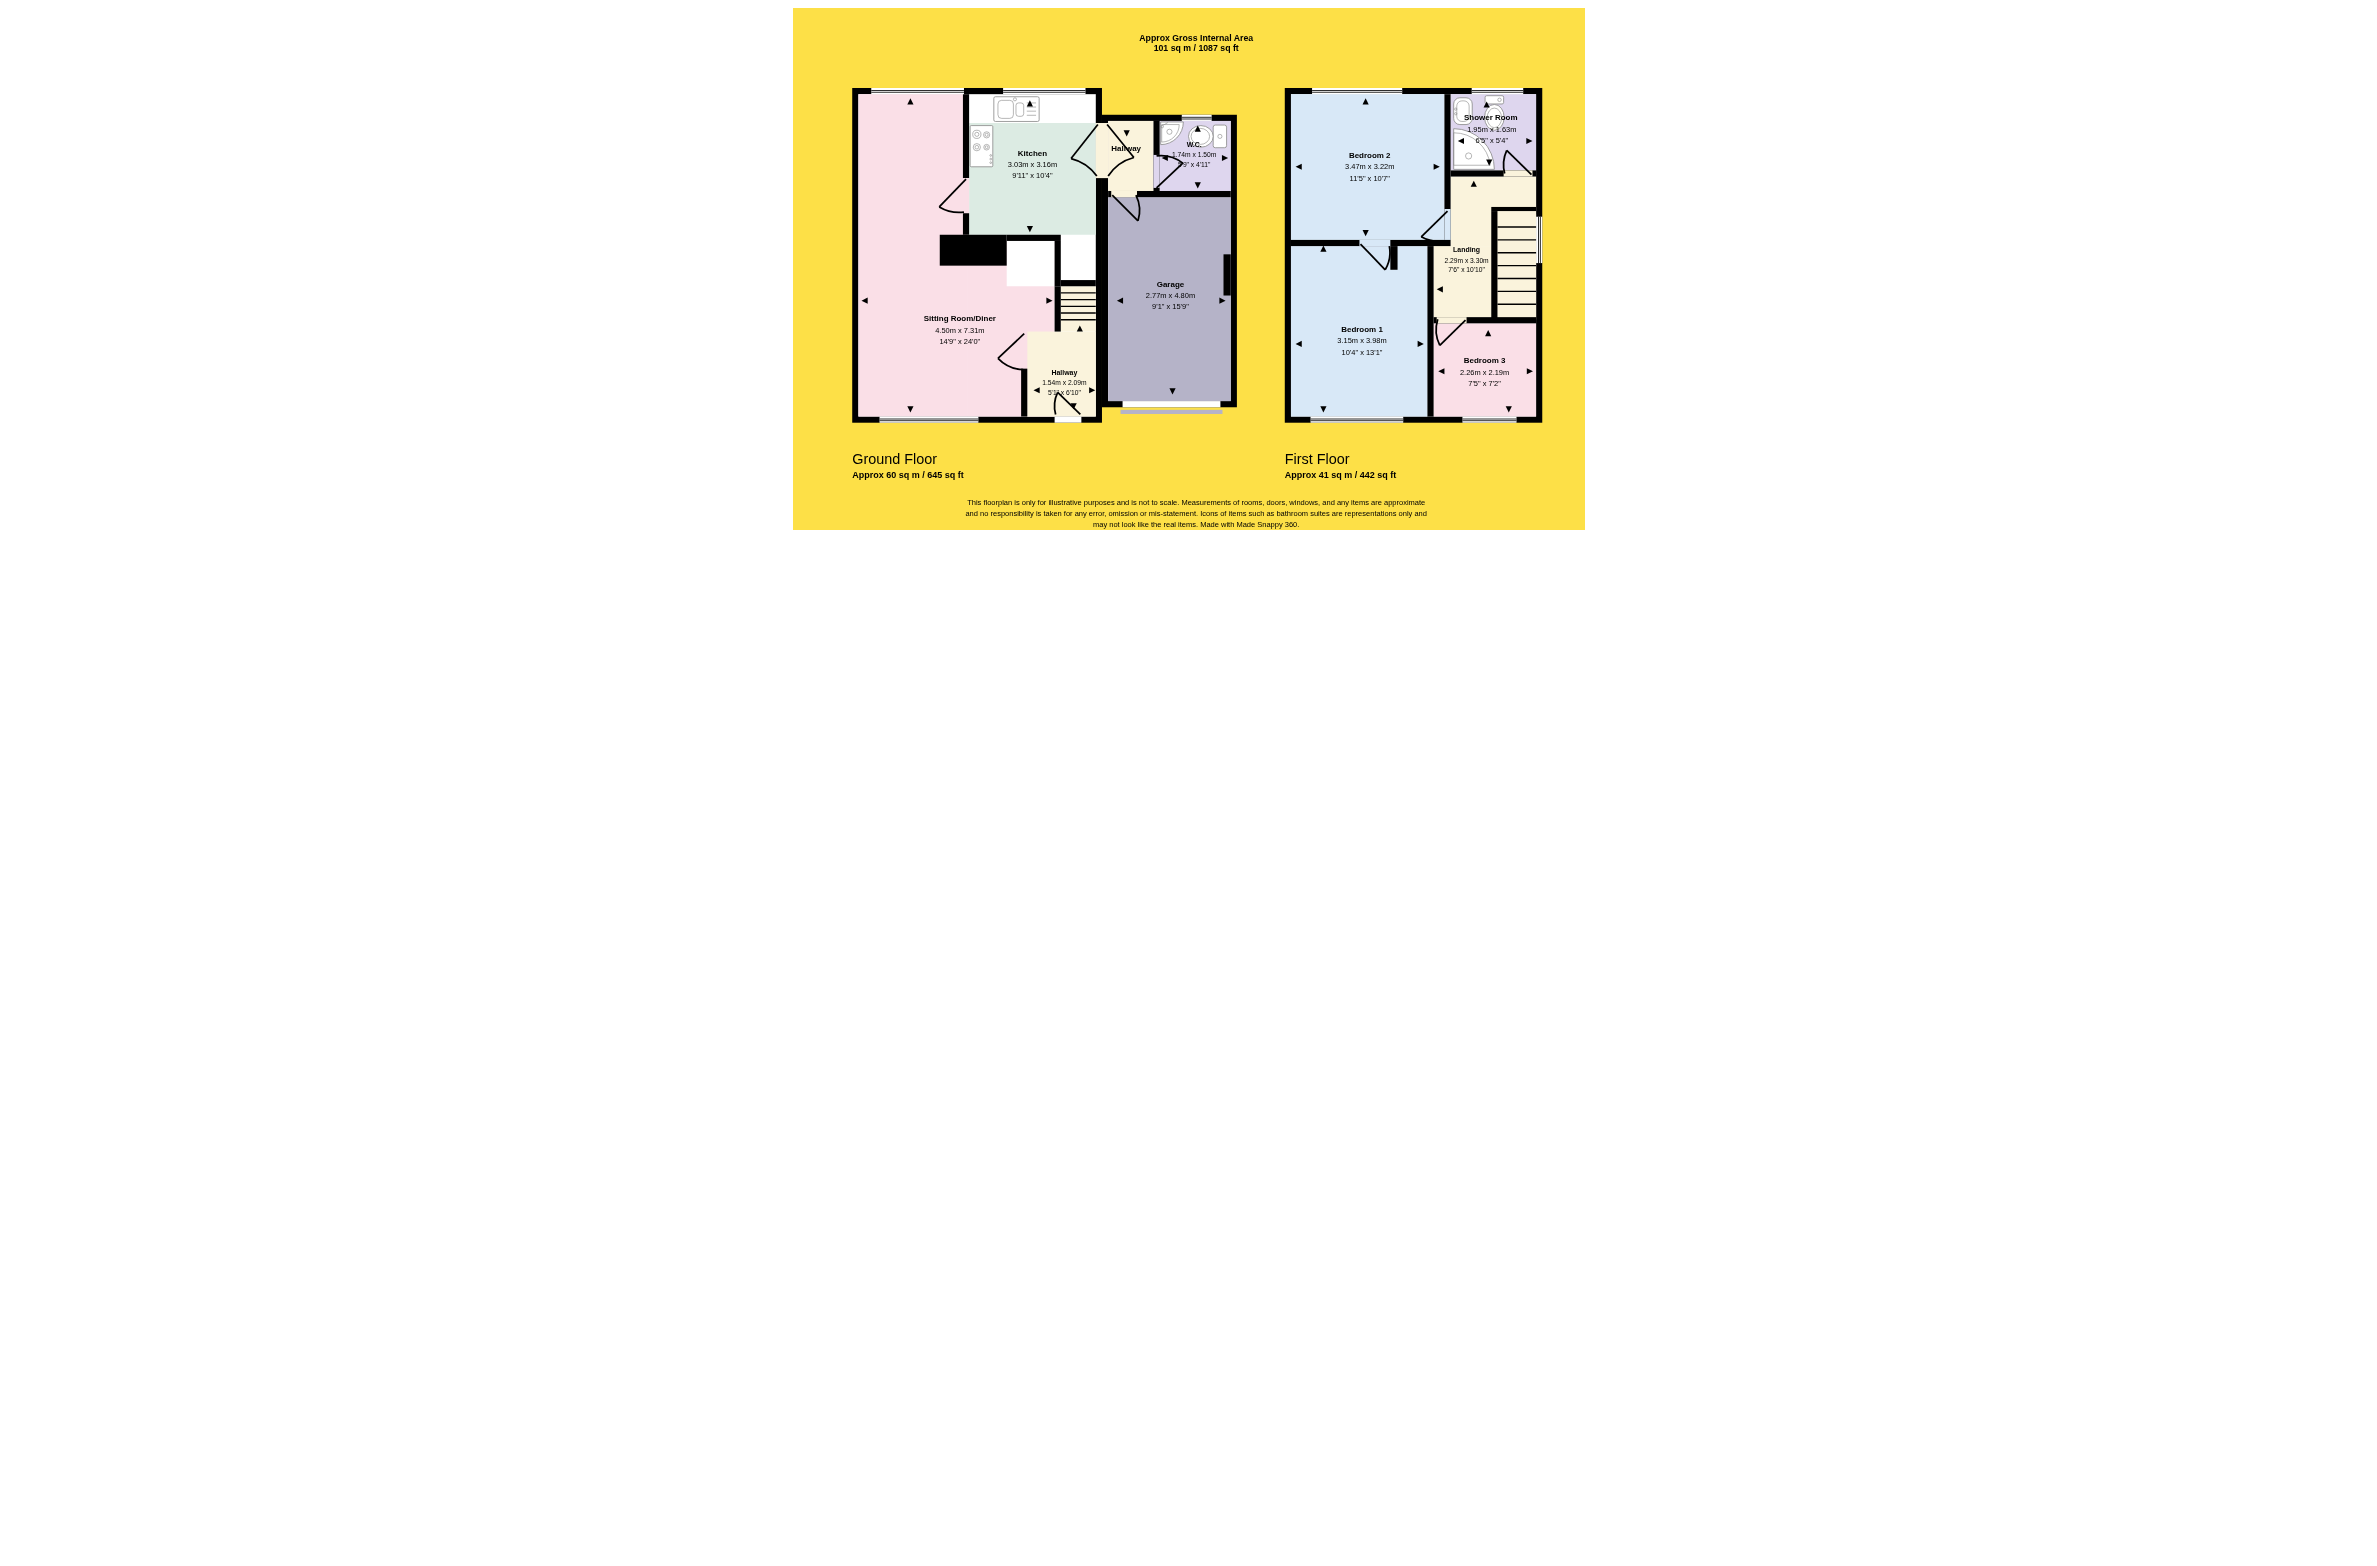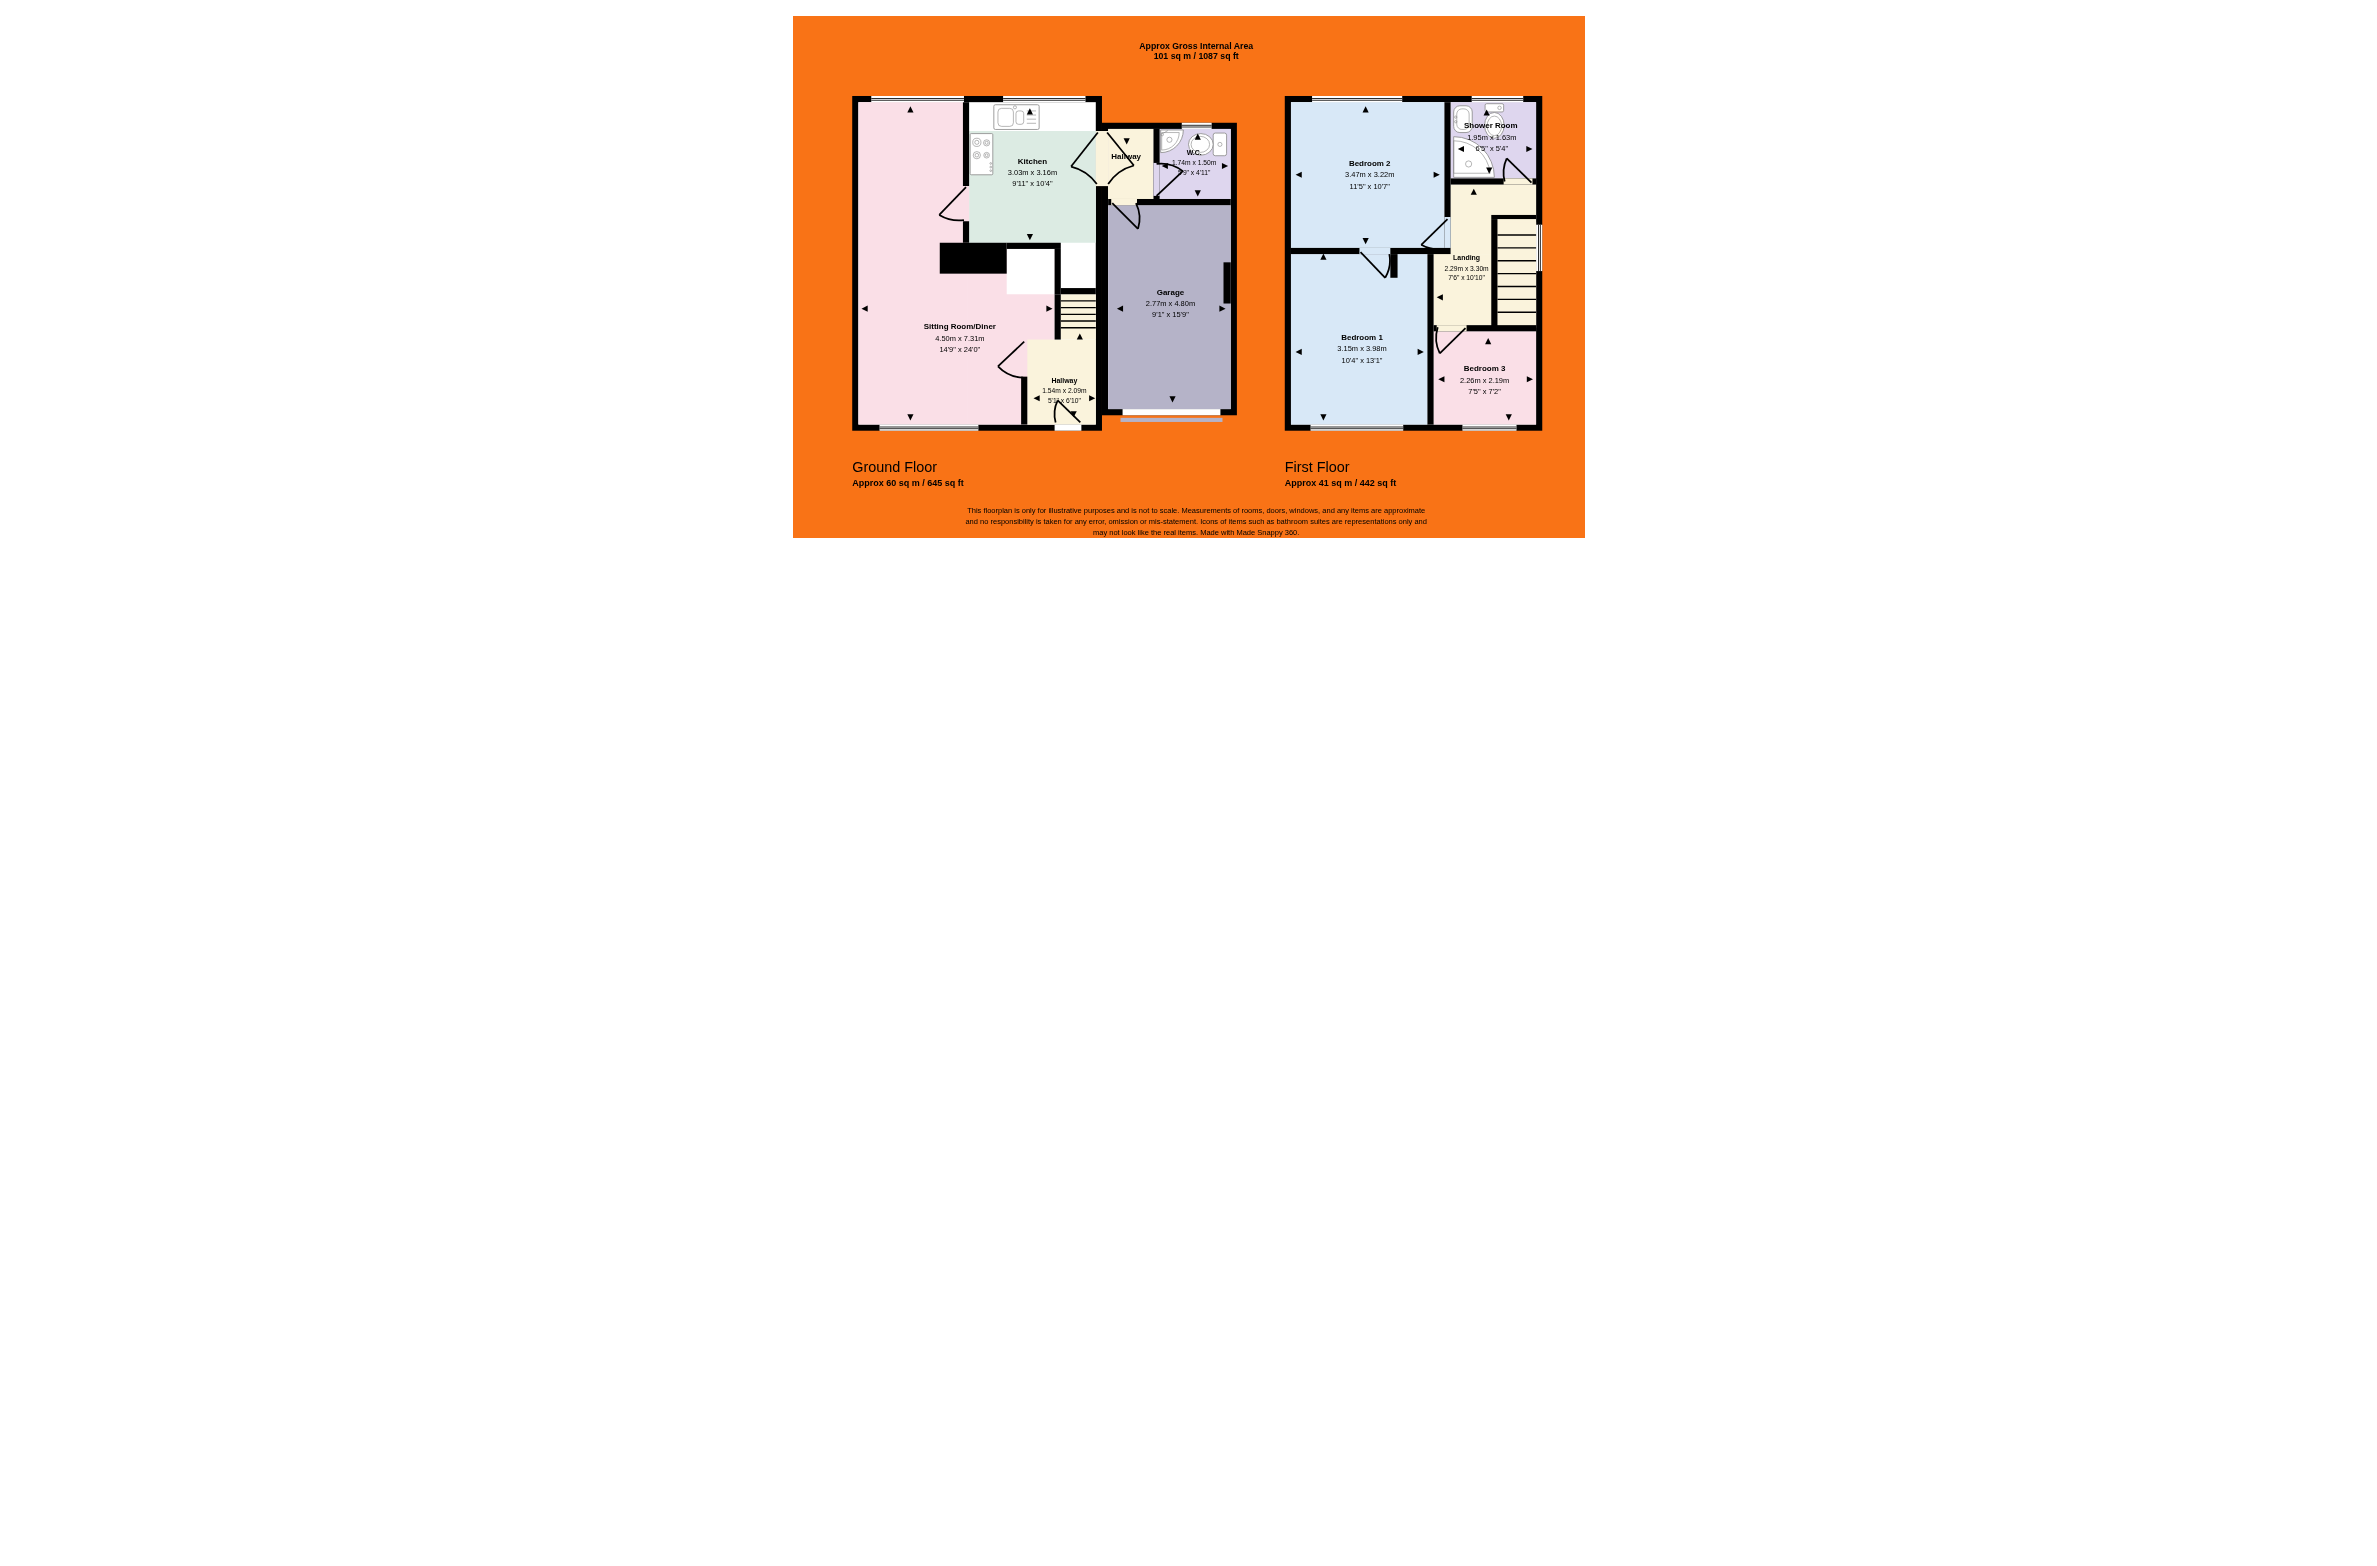--- a/index.html
+++ b/index.html
@@ -1,17 +1,17 @@
 <!DOCTYPE html>
 <html style="font-size:8.2px"><head>
 <meta charset="utf-8">
 <style>
   html,body{margin:0;padding:0;background:#ffffff;}
   body{font-family:"Liberation Sans", sans-serif;}
-  .page{width:792px;height:522px;margin:16px auto;background:#f97316;position:relative;}
+  .page{width:792px;height:522px;margin:8px auto;background:#fde047;position:relative;}
   svg{display:block;}
   text{fill:#000;}
   .title-line{font-size:17px;font-weight:bold;text-anchor:middle;}
   .room-name{font-size:15.5px;font-weight:bold;text-anchor:middle;}
   .room-dim{font-size:14.5px;text-anchor:middle;}
   .room-name-sm{font-size:13.5px;font-weight:bold;text-anchor:middle;}
   .room-dim-sm{font-size:13px;text-anchor:middle;}
   .floor-label{font-size:28px;font-weight:normal;}
   .floor-area{font-size:17.5px;font-weight:bold;}
   .disclaimer{font-size:14.6px;text-anchor:middle;}

